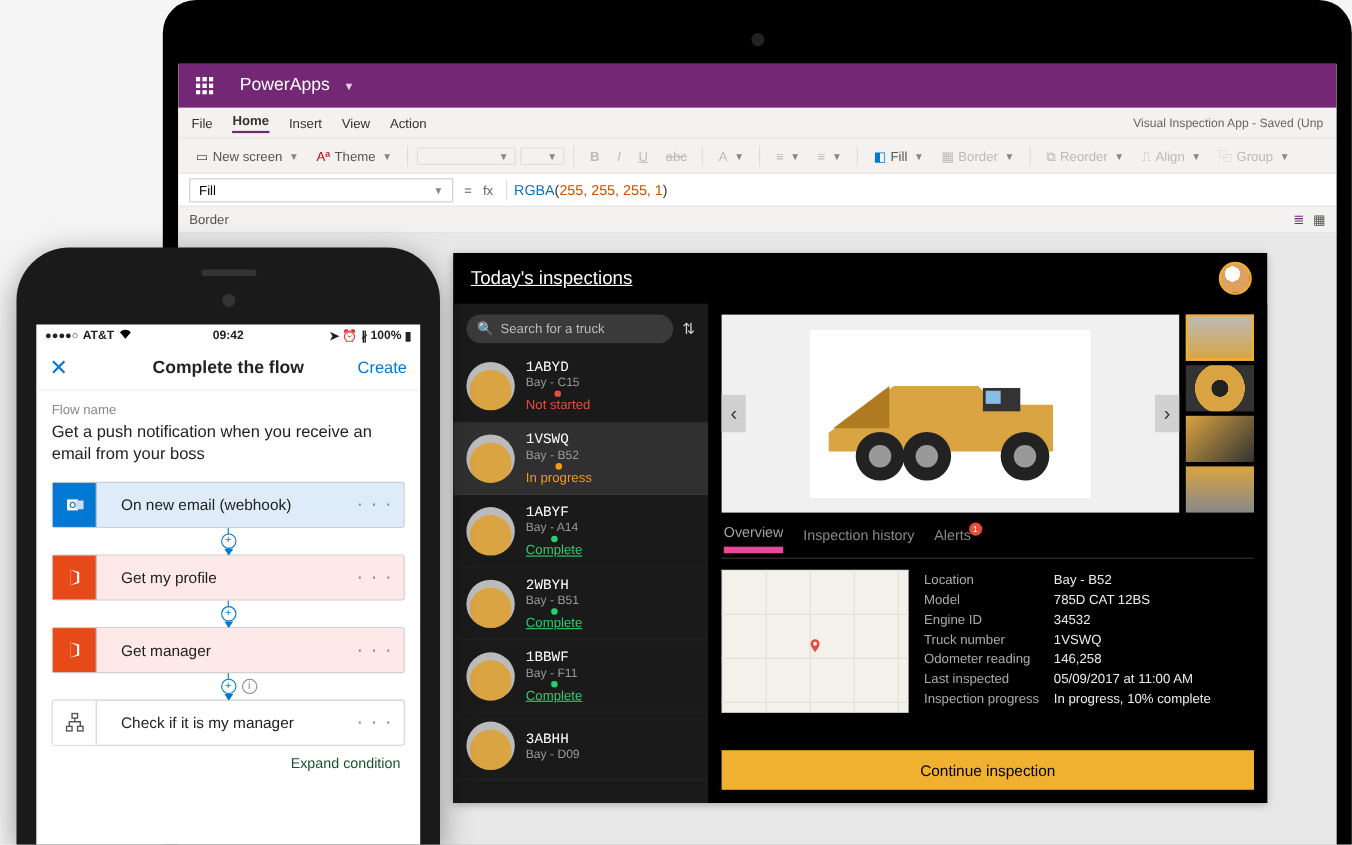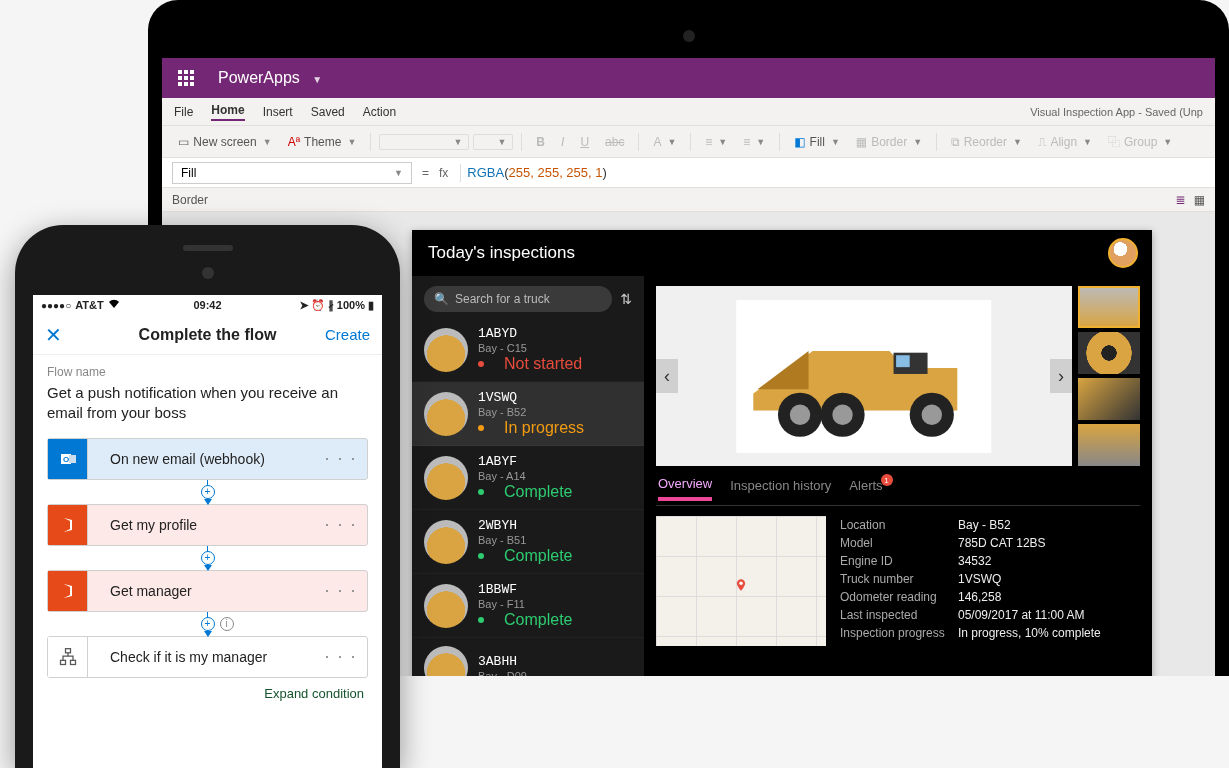--- a/index.html
+++ b/index.html
@@ -2,21 +2,21 @@
 <html><head>
 <meta charset="utf-8">
 <style>
 * { margin: 0; padding: 0; box-sizing: border-box; font-family: "Segoe UI", Arial, sans-serif; }
 body { background: #f5f5f5; width: 1229px; height: 768px; position: relative; overflow: hidden; }
 
 
 .tablet {
   position: absolute;
   left: 148px; top: 0;
-  width: 1081px; height: 676px;
+  width: 1081px; height: 768px;
   background: #000;
   border-radius: 30px 30px 0 0;
   padding: 58px 14px 0 14px;
 }
 .tablet .camera {
   position: absolute; top: 30px; left: 50%; transform: translateX(-50%);
   width: 12px; height: 12px; border-radius: 50%; background: #222;
 }
 .tablet-screen {
   background: #fff; width: 100%; height: 100%; overflow: hidden;
@@ -82,21 +82,21 @@
   position: relative;
 }
 .app-canvas {
   width: 740px; height: 500px; background: #000; box-shadow: 0 2px 8px rgba(0,0,0,.3);
   display: flex; flex-direction: column; color: #fff;
 }
 
 
 .app-header {
   height: 46px; display: flex; align-items: center; padding: 0 16px;
-  font-size: 17px; color: #fff; position: relative;
+  font-size: 17px; color: #fff; position: relative; text-decoration: underline;
 }
 .app-avatar {
   position: absolute; right: 14px; top: 8px; width: 30px; height: 30px; border-radius: 50%;
   background: radial-gradient(circle at 40% 35%, #fff 0 30%, #e0a060 30% 100%);
   border: 2px solid #f0b030;
 }
 
 .app-body { flex: 1; display: flex; min-height: 0; }
 
 
@@ -114,28 +114,28 @@
 }
 .truck-item.selected { background: #303030; }
 .truck-thumb {
   width: 44px; height: 44px; border-radius: 50%; background: #777;
   background: radial-gradient(circle at 50% 60%, #d9a441 0 55%, #bbb 56% 100%);
   flex-shrink: 0;
 }
 .truck-info { display: flex; flex-direction: column; gap: 1px; }
 .truck-id { color: #fff; font-size: 13px; font-weight: 500; font-family: Liberation Mono, monospace; }
 .truck-bay { color: #999; font-size: 11px; }
-.truck-status { font-size: 16px; display: flex; align-items: center; gap: 20px; }
+.truck-status { font-size: 12px; display: flex; align-items: center; gap: 0; flex-direction: column; }
 .dot { width: 6px; height: 6px; border-radius: 50%; display: inline-block; }
 .dot.red { background: #e74c3c; }
 .dot.orange { background: #f39c12; }
 .dot.green { background: #2ecc71; }
 .truck-status.red { color: #e74c3c; }
 .truck-status.orange { color: #f39c12; }
-.truck-status.green { color: #2ecc71; }
+.truck-status.green { color: #2ecc71; text-decoration: underline; }
 
 
 .detail-col { flex: 1; background: #000; padding: 10px 12px 12px; display: flex; flex-direction: column; min-width: 0; }
 .gallery { display: flex; gap: 6px; height: 180px; }
 .gallery-main {
   flex: 1; background: #f0f0f0; position: relative; display: flex; align-items: center; justify-content: center;
 }
 .gallery-main .arrow {
   position: absolute; top: 50%; transform: translateY(-50%); width: 22px; height: 34px; background: #d0d0d0;
   color: #333; display: flex; align-items: center; justify-content: center; font-size: 18px; cursor: pointer;
@@ -146,21 +146,21 @@
 .thumbs { width: 62px; display: flex; flex-direction: column; gap: 4px; }
 .thumb { flex: 1; background: #555; }
 .thumb.sel { outline: 2px solid #f0b030; outline-offset: -2px; background: linear-gradient(#bbb, #d9a441); }
 .thumb:nth-child(2) { background: radial-gradient(circle, #222 20%, #d9a441 21% 60%, #333 61%); }
 .thumb:nth-child(3) { background: linear-gradient(135deg, #d9a441, #333); }
 .thumb:nth-child(4) { background: linear-gradient(#d9a441, #888); }
 
 
 .dtabs { display: flex; gap: 18px; padding: 10px 2px 4px; font-size: 13px; border-bottom: 1px solid #333; align-items: center; }
 .dtab { color: #888; cursor: pointer; padding-bottom: 6px; position: relative; }
-.dtab.active { color: #f0abfc; border-bottom: 4px solid #ec4899; }
+.dtab.active { color: #a3a3a3; border-bottom: 6px solid #ec4899; }
 .badge {
   position: absolute; top: -4px; right: -10px; width: 12px; height: 12px; border-radius: 50%;
   background: #e74c3c; color: #fff; font-size: 8px; display: flex; align-items: center; justify-content: center;
 }
 
 
 .lower { display: flex; gap: 14px; padding: 10px 0 0; flex: 1; min-height: 0; }
 .map {
   width: 170px; height: 130px; background: #eee; position: relative;
   background:
@@ -286,21 +286,21 @@
       <div class="pa-brand">
         <span>PowerApps</span>
         <span class="chev">▼</span>
       </div>
     </div>
 
     <div class="pa-menu">
       <span class="item">File</span>
       <span class="item active">Home</span>
       <span class="item">Insert</span>
-      <span class="item">Saved</span>
+      <span class="item">View</span>
       <span class="item">Action</span>
       <span class="pa-doc-title">Visual Inspection App - Saved (Unp</span>
     </div>
 
     <div class="pa-ribbon">
       <div class="rbtn">
         <span>▭</span>
         <span>New screen</span>
         <span class="chev-sm">▼</span>
       </div>

